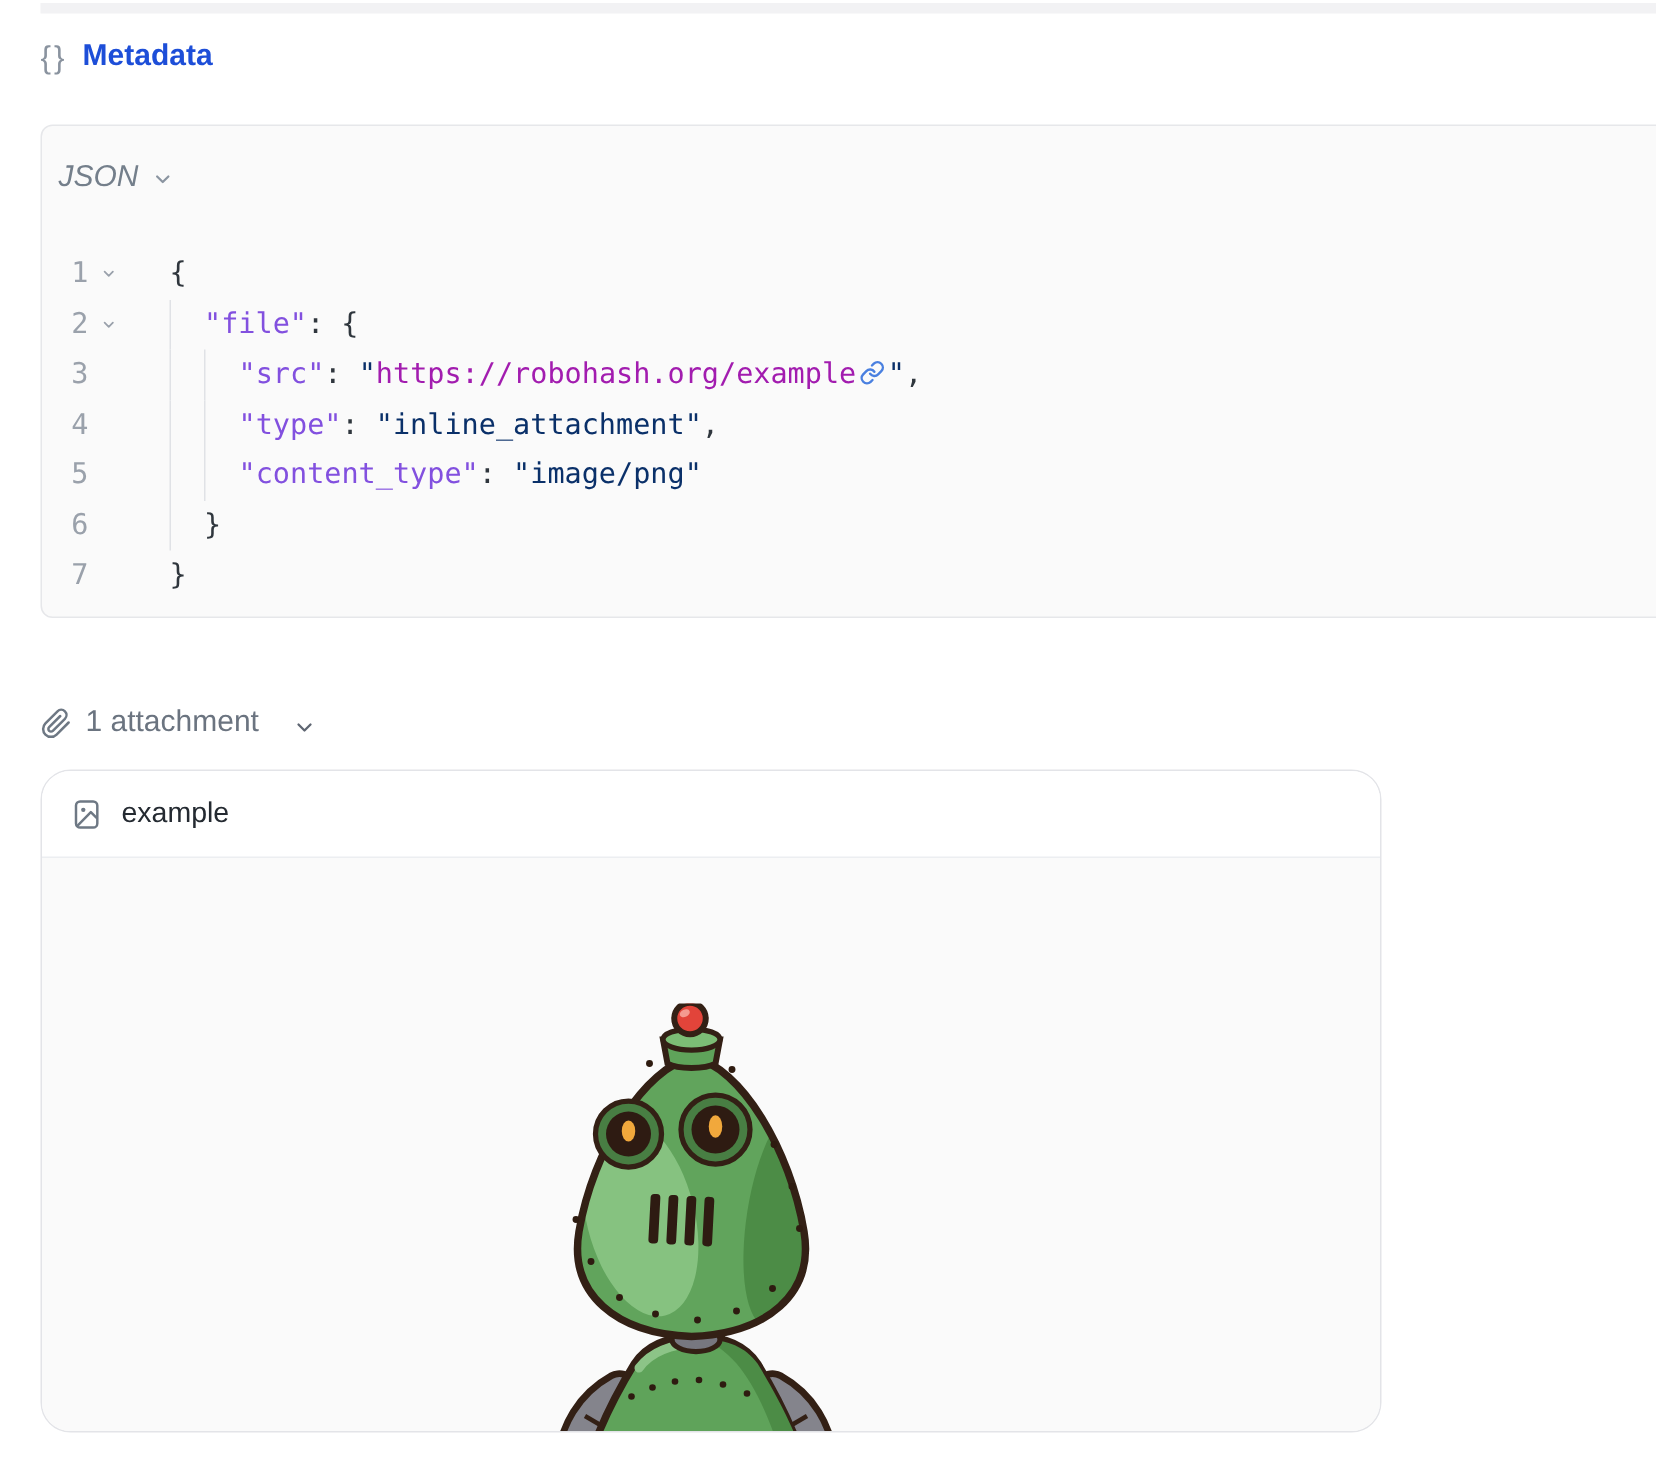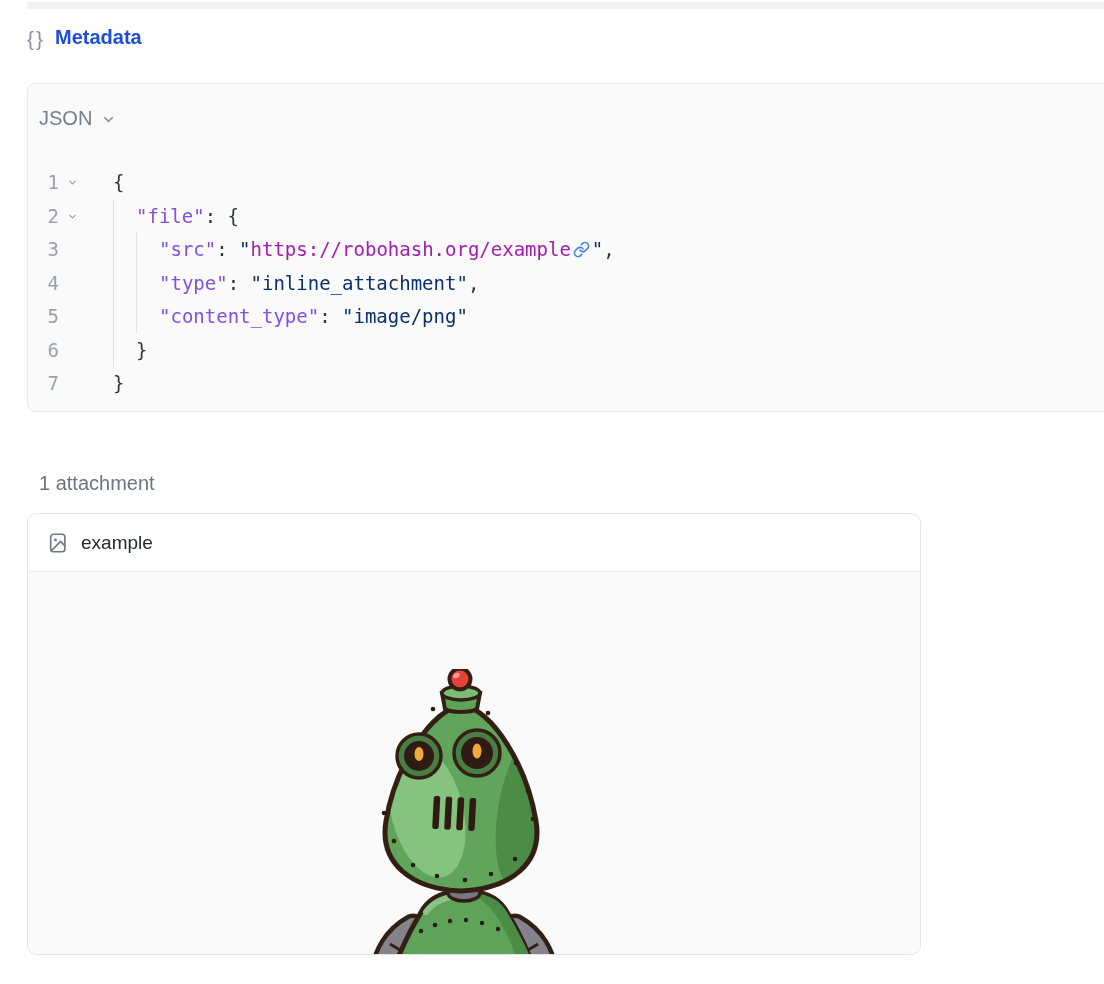--- a/index.html
+++ b/index.html
@@ -11,49 +11,49 @@
 
   
   .section-header { position:absolute; left:27px; top:26px; display:flex; align-items:center; gap:10px; }
   .braces-icon { font-size:21px; color:#8a939f; font-weight:400; letter-spacing:2px; line-height:1; padding-top:2px; }
   .section-title { font-size:20px; font-weight:600; color:#1d4ed8; }
 
   
   .code-block { position:absolute; left:27px; top:83px; width:1090px; height:329px;
                 background:#fafafa; border:1px solid #e6e7ea; border-radius:8px; padding-top:21px; }
   .lang-row { display:flex; align-items:center; gap:9px; padding-left:11px; height:27px; }
-  .lang-label { font-size:20px; color:#747f8b; }
+  .lang-label { font-size:20px; color:#747f8b;font-style:italic; }
   .lang-chevron { margin-top:2px; }
 
   .code-lines { margin-top:34px; font-family:"DejaVu Sans Mono","Liberation Mono",monospace;
                 font-size:19px; line-height:33.5px; }
   .code-line { display:flex; height:33.5px; }
   .gutter { width:57px; flex:none; display:flex; align-items:center; }
   .lnum { display:inline-block; width:31px; text-align:right; color:#9aa1ab; font-size:19px; }
   .fold { display:inline-flex; width:26px; justify-content:center; align-items:center; cursor:pointer; }
   .content { position:relative; margin-left:28px; white-space:pre; color:#2f363d; }
   .guide { position:absolute; top:0; bottom:0; width:1px; background:#e0e2e6; }
   .g0 { left:0; } .g1 { left:23px; }
   .ind1 { padding-left:23px; display:inline-block; }
   .ind2 { padding-left:46px; display:inline-block; }
   .tok-key { color:#8250df; }
   .tok-str { color:#0a3069; }
   .tok-punc { color:#2f363d; }
   .tok-link { color:#a21caf; text-underline-offset:4px; text-decoration-thickness:1.5px; cursor:pointer; }
   .link-icon { display:inline-block; vertical-align:-2px; margin:0 2px; cursor:pointer; }
 
   
-  .attachment-toggle { position:absolute; left:39px; top:463px; height:30px;
-                       display:flex; align-items:flex-start; gap:9px; cursor:pointer;flex-direction:column; }
+  .attachment-toggle { position:absolute; left:27px; top:463px; height:30px;
+                       display:flex; align-items:flex-end; gap:9px; cursor:pointer; }
   .attachment-label { font-size:20px; color:#6b7480; }
   .att-chevron { margin-left:13px; margin-top:3px; }
 
   
   .attachment-card { position:absolute; left:27px; top:513px; width:894px; height:442px;
-                     background:#ffffff; border:1px solid #e3e4e8; border-radius:10px; overflow:hidden; }
+                     background:#ffffff; border:1px solid #e3e4e8; border-radius:20px; overflow:hidden; }
   .card-header { height:58px; display:flex; align-items:center; gap:12px; padding-left:19px;
                  background:#ffffff; border-bottom:1px solid #eceef1; }
   .card-filename { font-size:19px; color:#242a31; }
   .card-body { position:relative; height:383px; background:#fafafa; overflow:hidden; }
   .robot { position:absolute; top:97px; left:50%; margin-left:-105px; }
 
   .icon-gray { color:#6e7884; }
 </style>
 </head>
 <body>

